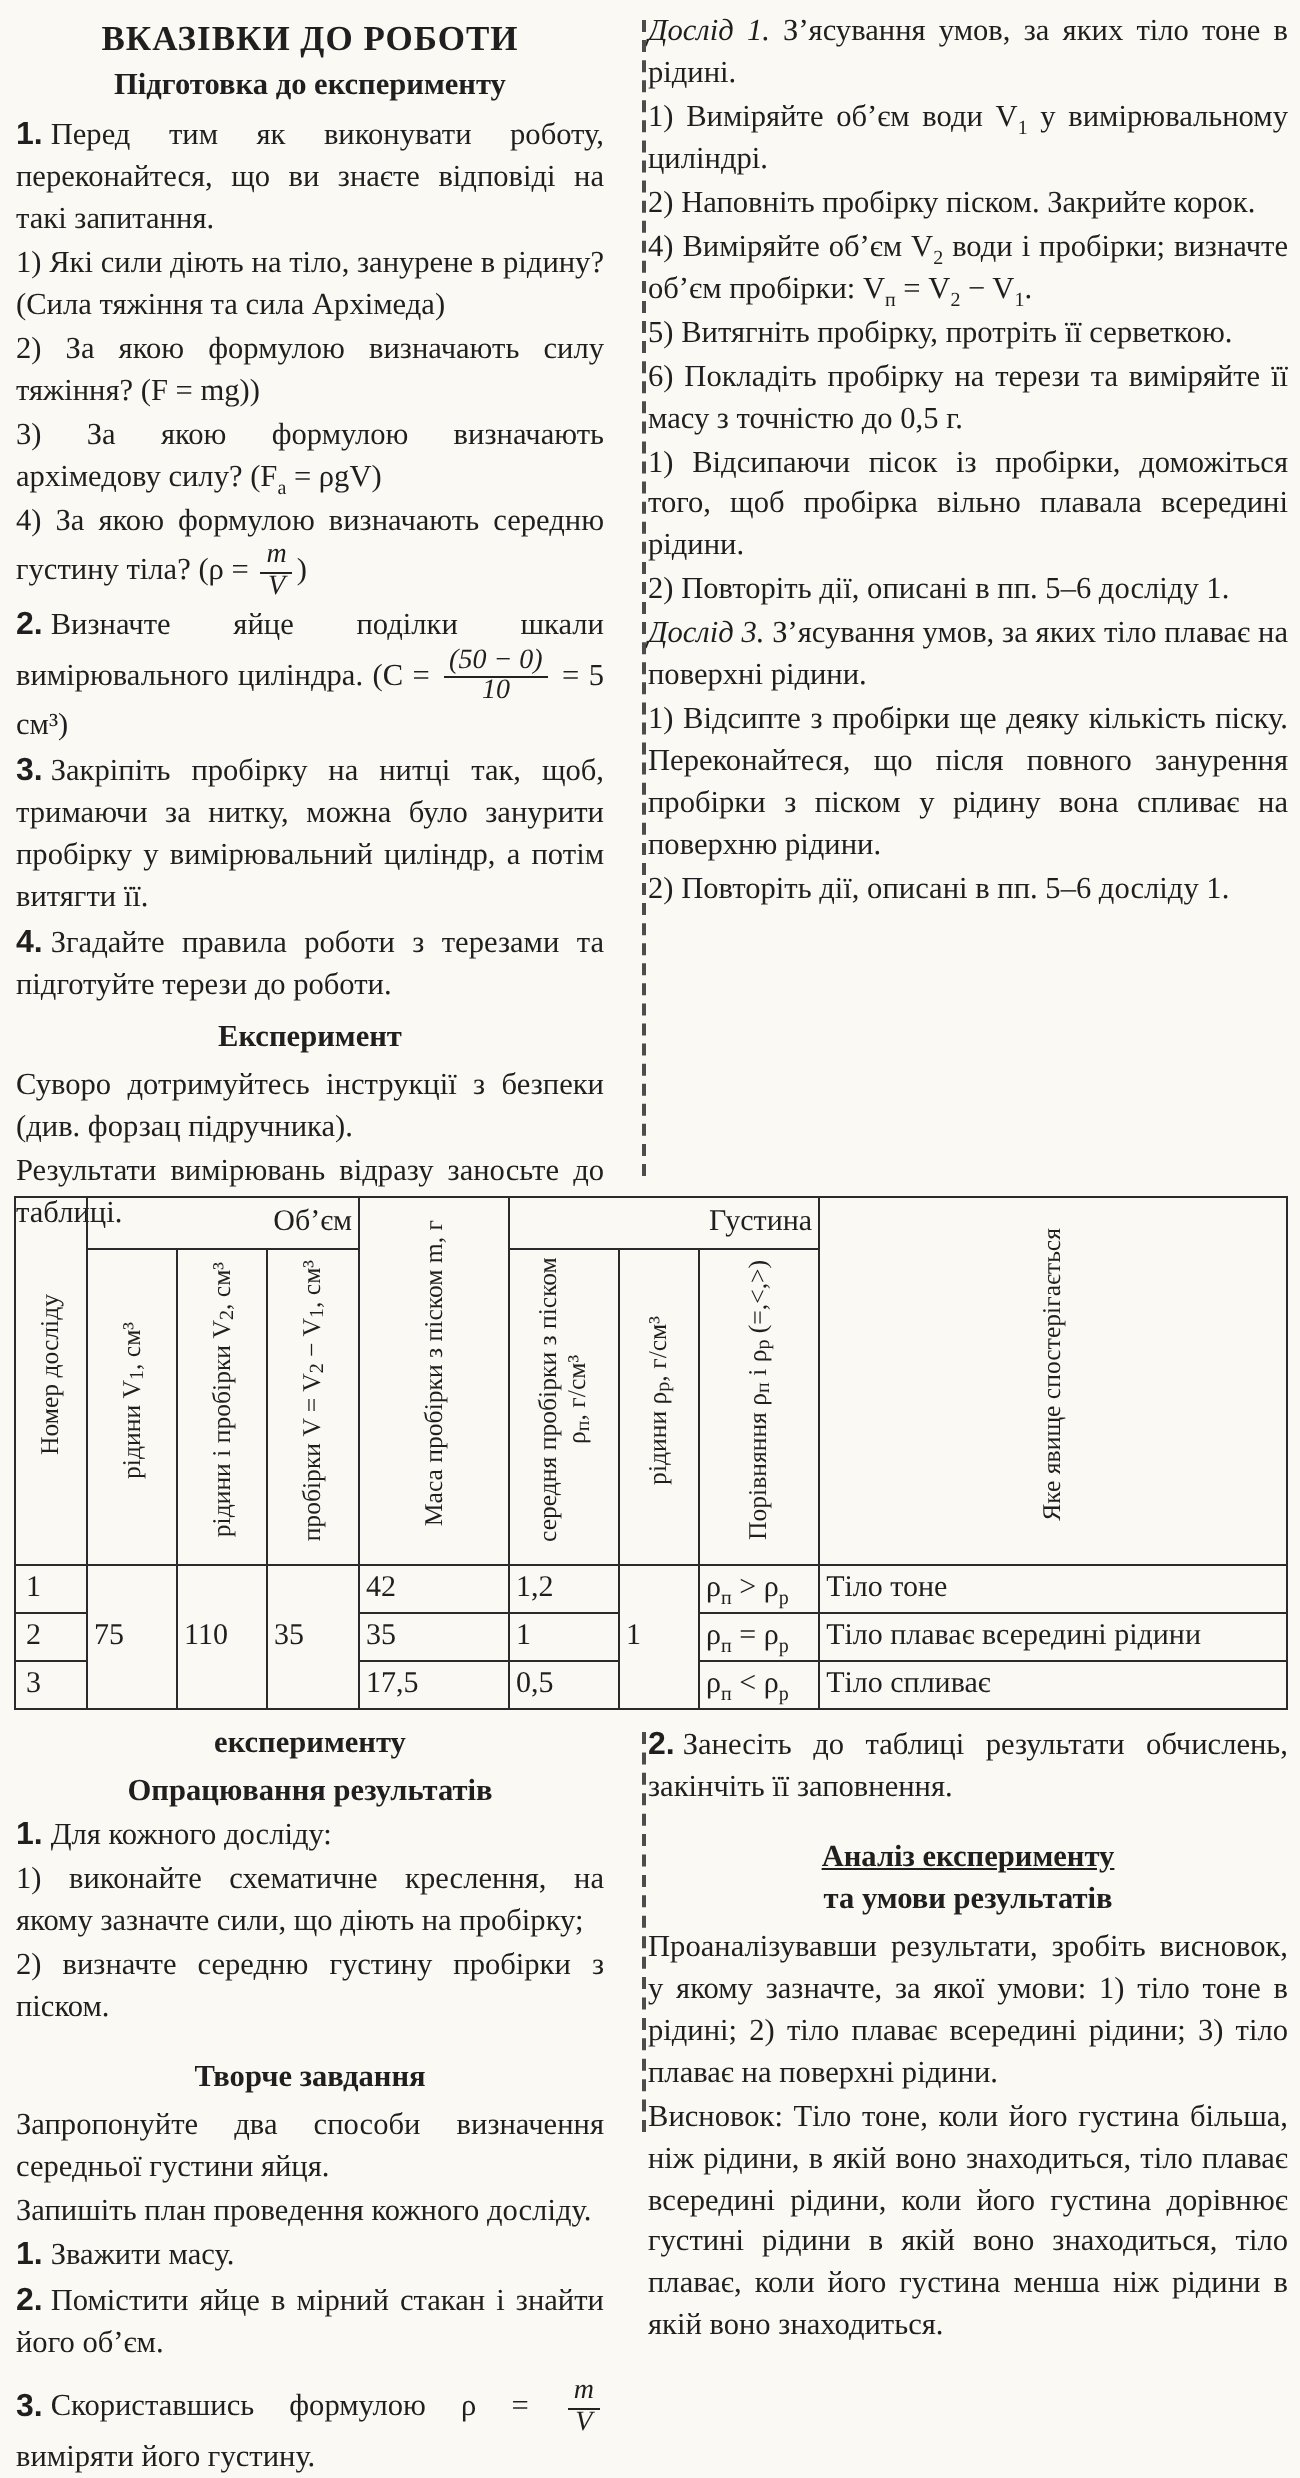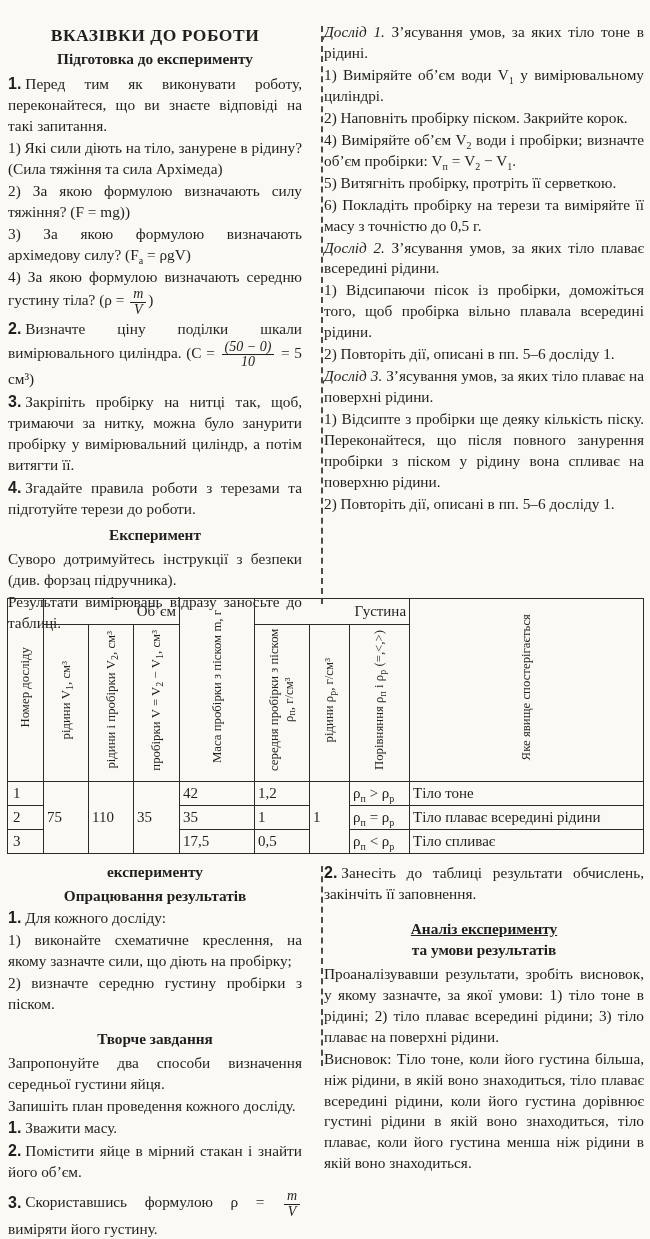--- a/index.html
+++ b/index.html
@@ -10,21 +10,21 @@
     font-family:"Liberation Serif","DejaVu Serif",serif;
     font-size:15.3px;line-height:1.37;
     overflow:hidden;
   }
   .page{position:relative;width:650px;height:1239px;}
 
   
   .cols{position:absolute;left:0;width:650px;display:flex;}
   .cols .col-l{width:308px;padding:0 6px 0 8px;box-sizing:border-box;}
   .cols .col-r{flex:1;padding:0 6px 0 16px;box-sizing:border-box;}
-  #top-cols{top:22px;height:588px;}
+  #top-cols{top:6px;height:588px;}
   #bottom-cols{top:862px;height:377px;}
   .vdash{position:absolute;left:321px;width:0;border-left:2px dashed #4d4d4d;}
   #top-dash{top:4px;height:578px;}
   #bottom-dash{top:4px;height:200px;}
 
   .p{text-align:justify;margin:0;}
   .p + .p{margin-top:1px;}
   .chead{font-weight:bold;text-align:center;margin:5px 0 3px 0;}
   .title{font-weight:bold;text-align:center;font-size:17.5px;letter-spacing:.5px;margin:2px 0 1px 0;}
   .bignum{font-family:"Liberation Sans","DejaVu Sans",sans-serif;font-weight:bold;font-size:16px;margin-right:4px;}
@@ -57,38 +57,37 @@
       <div class="title">ВКАЗІВКИ ДО РОБОТИ</div>
       <div class="chead" style="margin-top:0;">Підготовка до експерименту</div>
       <div class="p"><span class="bignum">1.</span><span>Перед тим як виконувати роботу, переконайтеся, що ви знаєте відповіді на такі запитання.</span></div>
       <div class="p">1) Які сили діють на тіло, занурене в рідину? (Сила тяжіння та сила Архімеда)</div>
       <div class="p">2) За якою формулою визначають силу тяжіння? (F = mg))</div>
       <div class="p"><span>3) За якою формулою визначають архімедову силу? (F</span><sub>а</sub><span> = ρgV)</span></div>
       <div class="p"><span>4) За якою формулою визначають середню густину тіла? (ρ = </span><span class="frac">
             <span class="fnum">m</span>
             <span class="fden">V</span>
           </span><span>)</span></div>
-      <div class="p"><span class="bignum">2.</span><span>Визначте ціну поділки шкали вимірювального циліндра. (C = </span><span class="frac">
+      <div class="p"><span class="bignum">2.</span><span>Визначте яйце поділки шкали вимірювального циліндра. (C = </span><span class="frac">
             <span class="fnum">(50 − 0)</span>
             <span class="fden">10</span>
           </span><span> = 5 см³)</span></div>
       <div class="p"><span class="bignum">3.</span><span>Закріпіть пробірку на нитці так, щоб, тримаючи за нитку, можна було занурити пробірку у вимірювальний циліндр, а потім витягти її.</span></div>
       <div class="p"><span class="bignum">4.</span><span>Згадайте правила роботи з терезами та підготуйте терези до роботи.</span></div>
       <div class="chead">Експеримент</div>
       <div class="p">Суворо дотримуйтесь інструкції з безпеки (див. форзац підручника).</div>
       <div class="p">Результати вимірювань відразу заносьте до таблиці.</div>
     </div>
     <div class="col-r">
       <div class="p"><span class="ital">Дослід 1.</span> <span>З’ясування умов, за яких тіло тоне в рідині.</span></div>
       <div class="p"><span>1) Виміряйте об’єм води V</span><sub>1</sub><span> у вимірювальному циліндрі.</span></div>
       <div class="p">2) Наповніть пробірку піском. Закрийте корок.</div>
       <div class="p"><span>4) Виміряйте об’єм V</span><sub>2</sub><span> води і пробірки; визначте об’єм пробірки: V</span><sub>п</sub><span> = V</span><sub>2</sub><span> − V</span><sub>1</sub><span>.</span></div>
       <div class="p">5) Витягніть пробірку, протріть її серветкою.</div>
       <div class="p">6) Покладіть пробірку на терези та виміряйте її масу з точністю до 0,5 г.</div>
-      <div class="p"><span class="ital">Дослід 2.</span> <span>З’ясування умов, за яких тіло плаває всередині рідини.</span></div>
       <div class="p">1) Відсипаючи пісок із пробірки, доможіться того, щоб пробірка вільно плавала всередині рідини.</div>
       <div class="p">2) Повторіть дії, описані в пп. 5–6 досліду 1.</div>
       <div class="p"><span class="ital">Дослід 3.</span> <span>З’ясування умов, за яких тіло плаває на поверхні рідини.</span></div>
       <div class="p">1) Відсипте з пробірки ще деяку кількість піску. Переконайтеся, що після повного занурення пробірки з піском у рідину вона спливає на поверхню рідини.</div>
       <div class="p">2) Повторіть дії, описані в пп. 5–6 досліду 1.</div>
     </div>
     <div class="vdash" id="top-dash"></div>
   </div>
 
   <div id="tbl-wrap">

